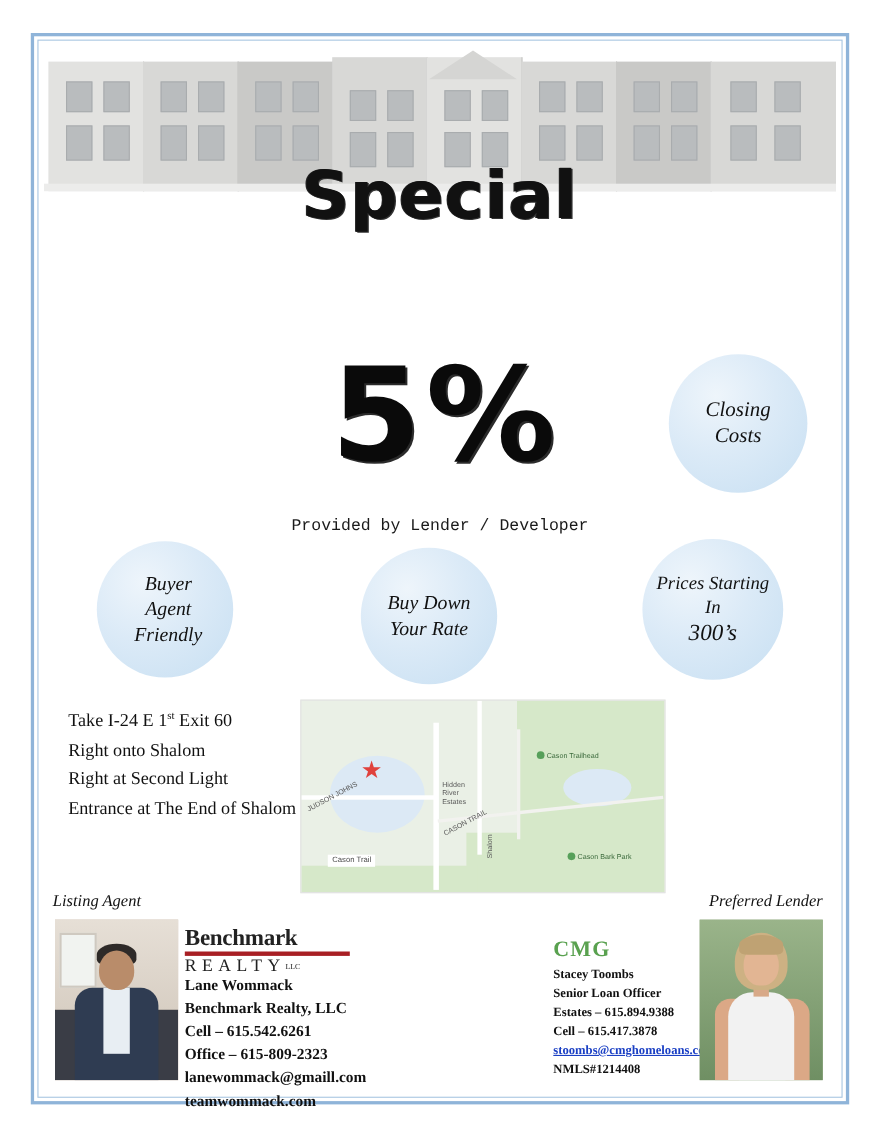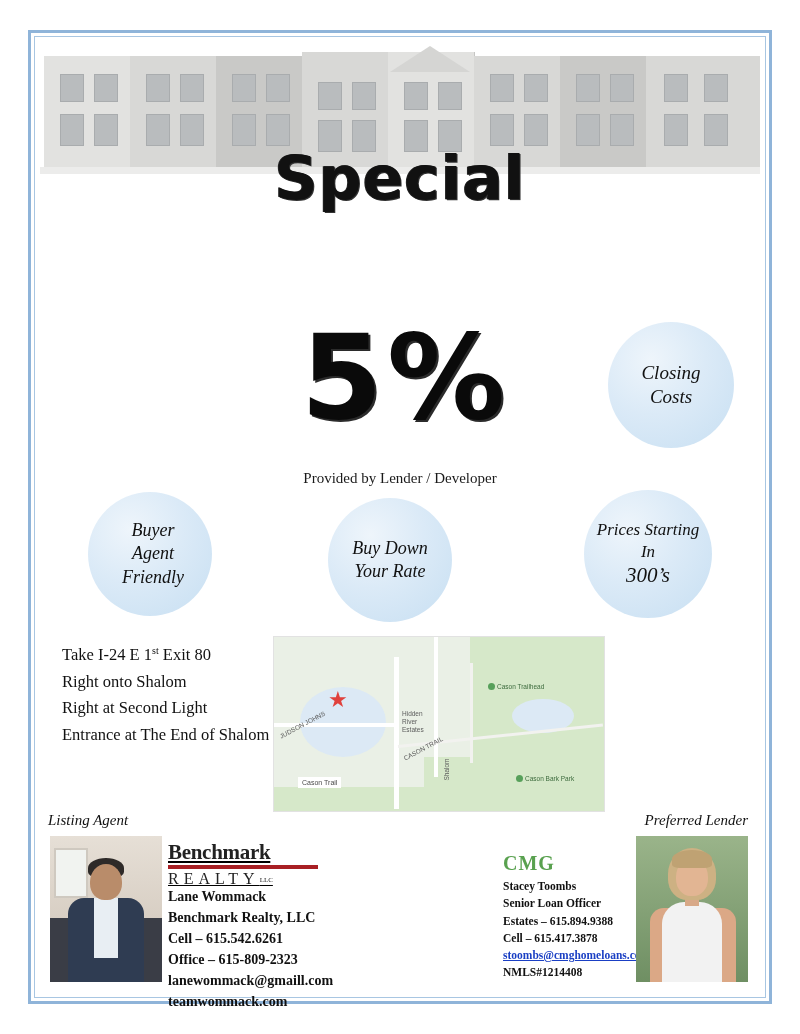--- a/index.html
+++ b/index.html
@@ -124,21 +124,21 @@
     letter-spacing: 4px;
     text-shadow: 2px 2px 0 #2b2b2b;
   }
   .provided-by {
     position: absolute;
     left: 0; right: 0;
     top: 470px;
     text-align: center;
     font-size: 15px;
     color: #1a1a1a;
-    font-family: Liberation Serif, serif;
+    font-family: Liberation Mono, monospace;
   }
 
   
   .bubble {
     position: absolute;
     border-radius: 50%;
     background: radial-gradient(circle at 34% 30%, #eef5fb 0%, #dbeaf7 45%, #c7dff2 100%);
     display: flex;
     align-items: center;
     justify-content: center;
@@ -351,21 +351,20 @@
     position: absolute; right: 12px; top: 72px; width: 22px; height: 74px;
     background: #dba886; border-radius: 0 14px 0 0;
   }
 
   
   .benchmark {
     position: absolute;
     left: 168px;
     top: 842px;
     width: 150px;
-    text-decoration: underline;
   }
   .bm-word {
     font-family: "Liberation Serif", serif;
     font-size: 21px;
     font-weight: bold;
     color: #222;
     letter-spacing: -0.3px;
     line-height: 1;
   }
   .bm-bar {
@@ -519,21 +518,21 @@
   <div class="bubble bubble-prices">
     <div class="bubble-inner">
       <div>Prices Starting</div>
       <div>In</div>
       <div class="line3">300’s</div>
     </div>
   </div>
 
   <div class="directions">
     <div>
-      <span>Take I-24 E  1</span><sup>st</sup><span> Exit 80</span>
+      <span>Take I-24 E  1</span><sup>st</sup><span> Exit 60</span>
     </div>
     <div>Right onto Shalom</div>
     <div>Right at Second Light</div>
     <div>Entrance at The End of Shalom</div>
   </div>
 
   <div class="map">
     <div class="map-green" style="left:196px; top:0; width:134px; height:174px;"></div>
     <div class="map-green" style="left:150px; top:120px; width:180px; height:54px;"></div>
     <div class="map-green" style="left:0px; top:150px; width:160px; height:24px;"></div>

